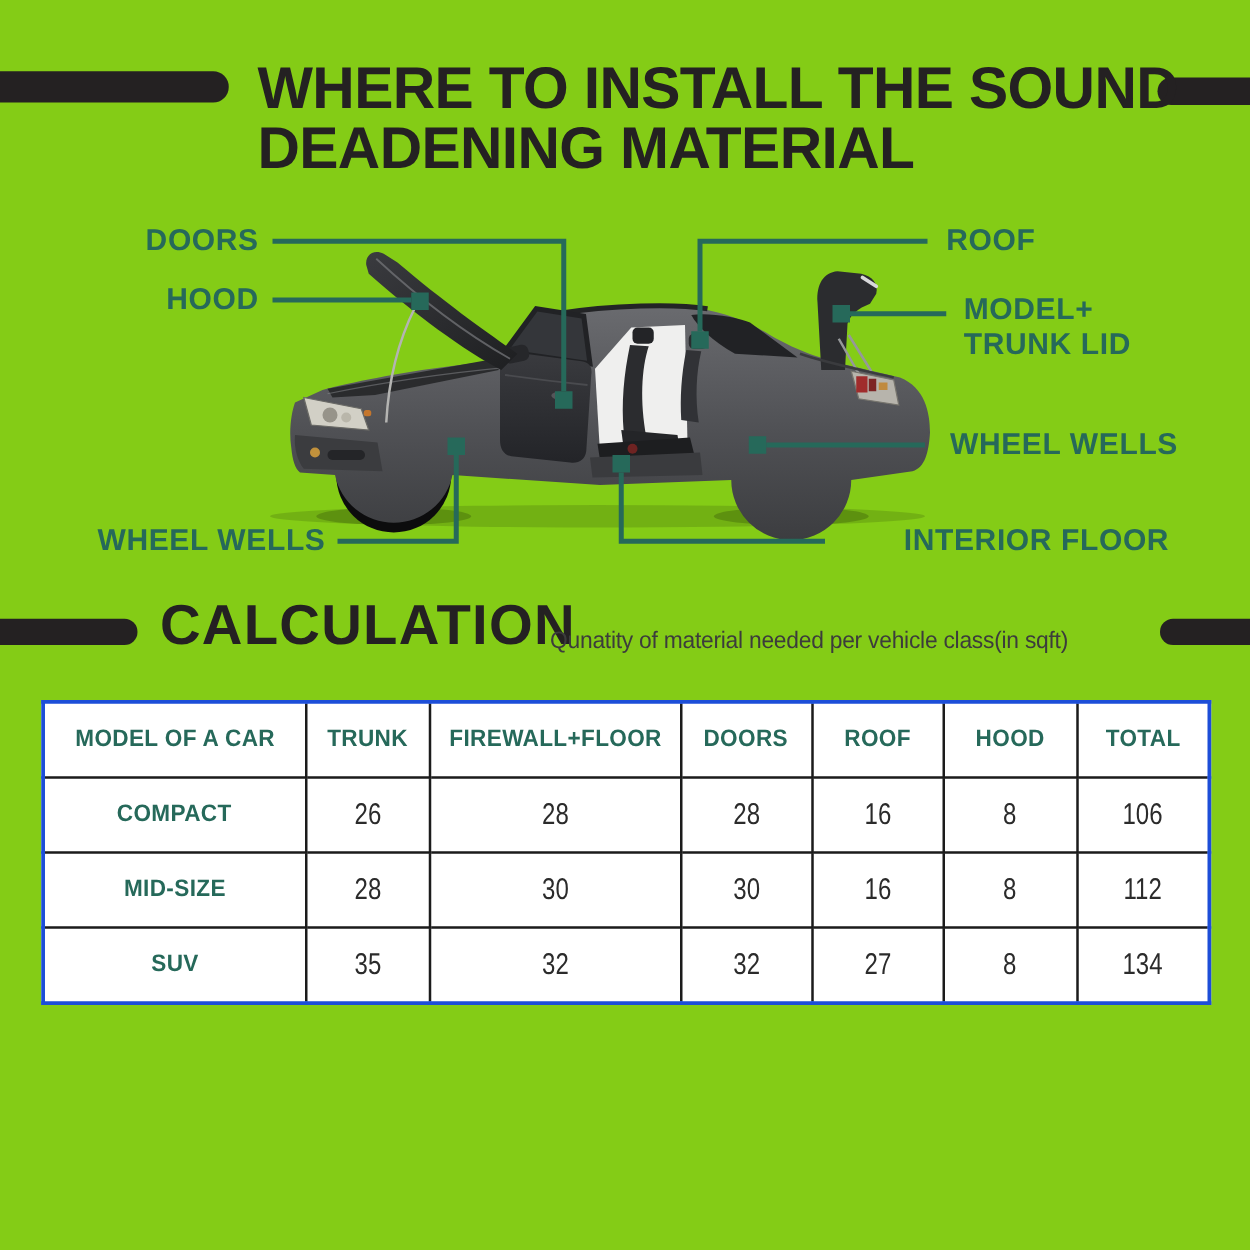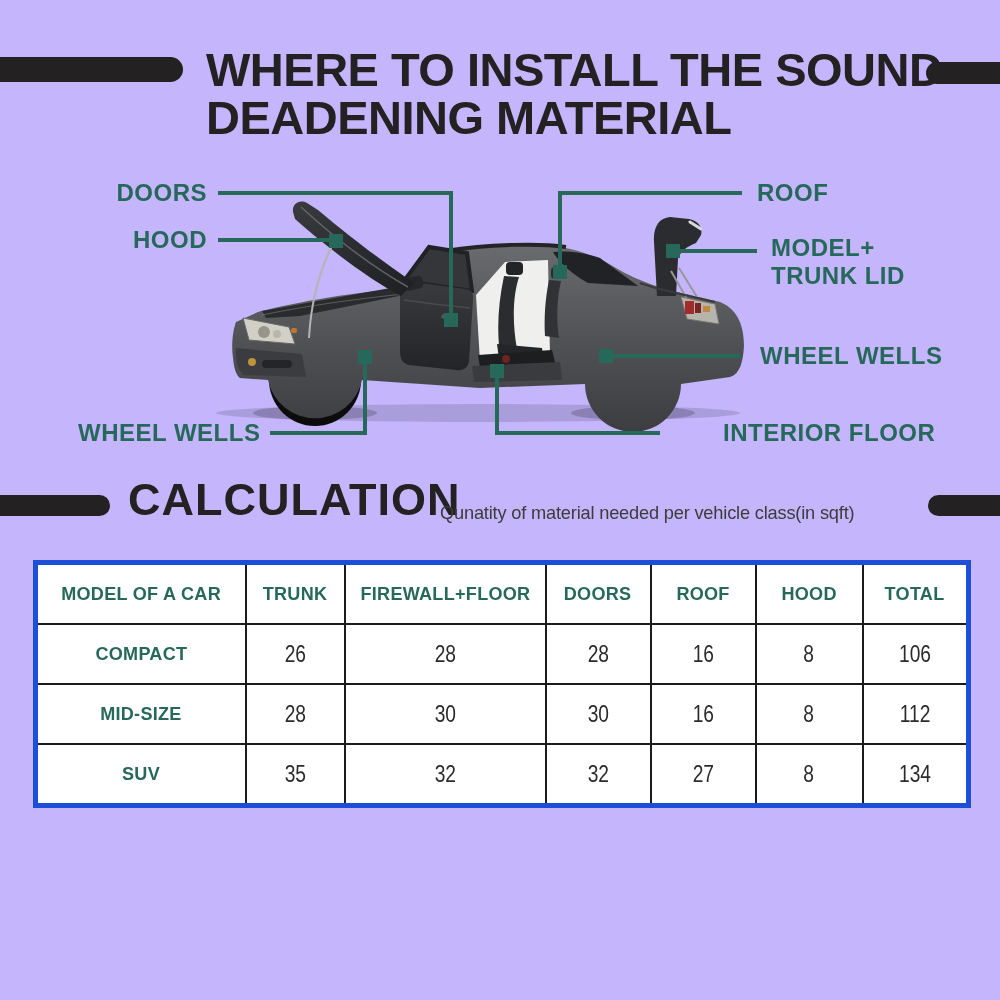--- a/index.html
+++ b/index.html
@@ -1,16 +1,16 @@
 <!DOCTYPE html>
 <html><head>
 <meta charset="utf-8">
 <style>
   html,body { margin:0; padding:0; background:#fff; }
-  .page { position:relative; width:1000px; height:1000px; background:#c4b5fd;
+  .page { position:relative; width:1000px; height:1000px; background:#84cc16;
           font-family:"Liberation Sans", sans-serif; overflow:hidden; }
 
   
   .pill { position:absolute; background:#242122; }
   .pill.tl { left:0;    top:57px;  width:183px; height:25px; border-radius:0 13px 13px 0; }
   .pill.tr { left:926px; top:62px; width:74px;  height:22px; border-radius:11px 0 0 11px; }
   .pill.cl { left:0;    top:495px; width:110px; height:21px; border-radius:0 11px 11px 0; }
   .pill.cr { left:928px; top:495px; width:72px; height:21px; border-radius:11px 0 0 11px; }
 
   .title { position:absolute; left:206px; top:46px; color:#242122;
@@ -31,21 +31,21 @@
 
   
   .calc-title { position:absolute; left:128px; top:477px; color:#242122;
                 font-size:45px; line-height:46px; font-weight:bold; letter-spacing:1px; }
   .calc-sub   { position:absolute; left:440px; top:502px; color:#3c3c3c; font-size:19px;
                 letter-spacing:-0.2px; transform:scaleX(0.96); transform-origin:left top; }
 
   
   .table-wrap { position:absolute; left:33px; top:560px; }
   table.qty { border-collapse:collapse; table-layout:fixed; width:933px;
-              border:5px solid #1d4ed8; background:#fff;padding-left:12px; }
+              border:3px solid #1d4ed8; background:#fff;padding-left:12px; }
   table.qty th, table.qty td { border:2px solid #1b1b1b; text-align:center;
               vertical-align:middle; height:58px; padding:0; }
   .hcell, .mlab { color:#26695a; font-weight:bold; font-size:19px; display:inline-block;
                   transform:scaleX(0.95); letter-spacing:0.3px; white-space:nowrap; }
   .val { color:#2b2b2b; font-weight:normal; font-size:24px; display:inline-block;
          transform:scaleX(0.8); }
 </style>
 </head>
 <body>
 

